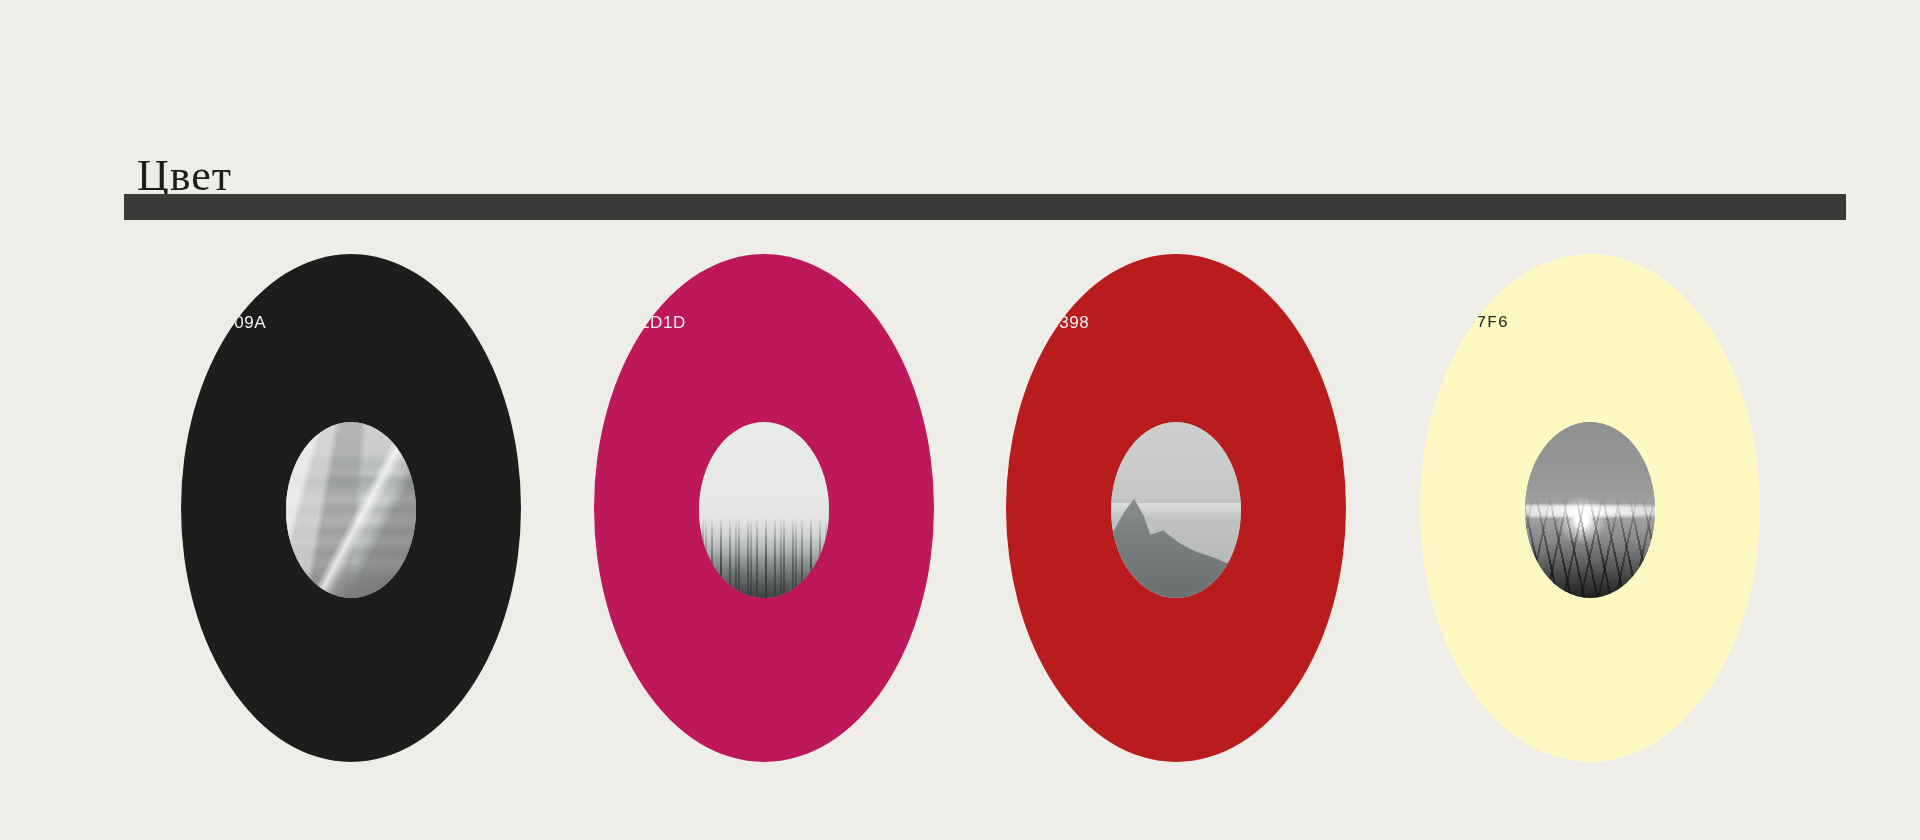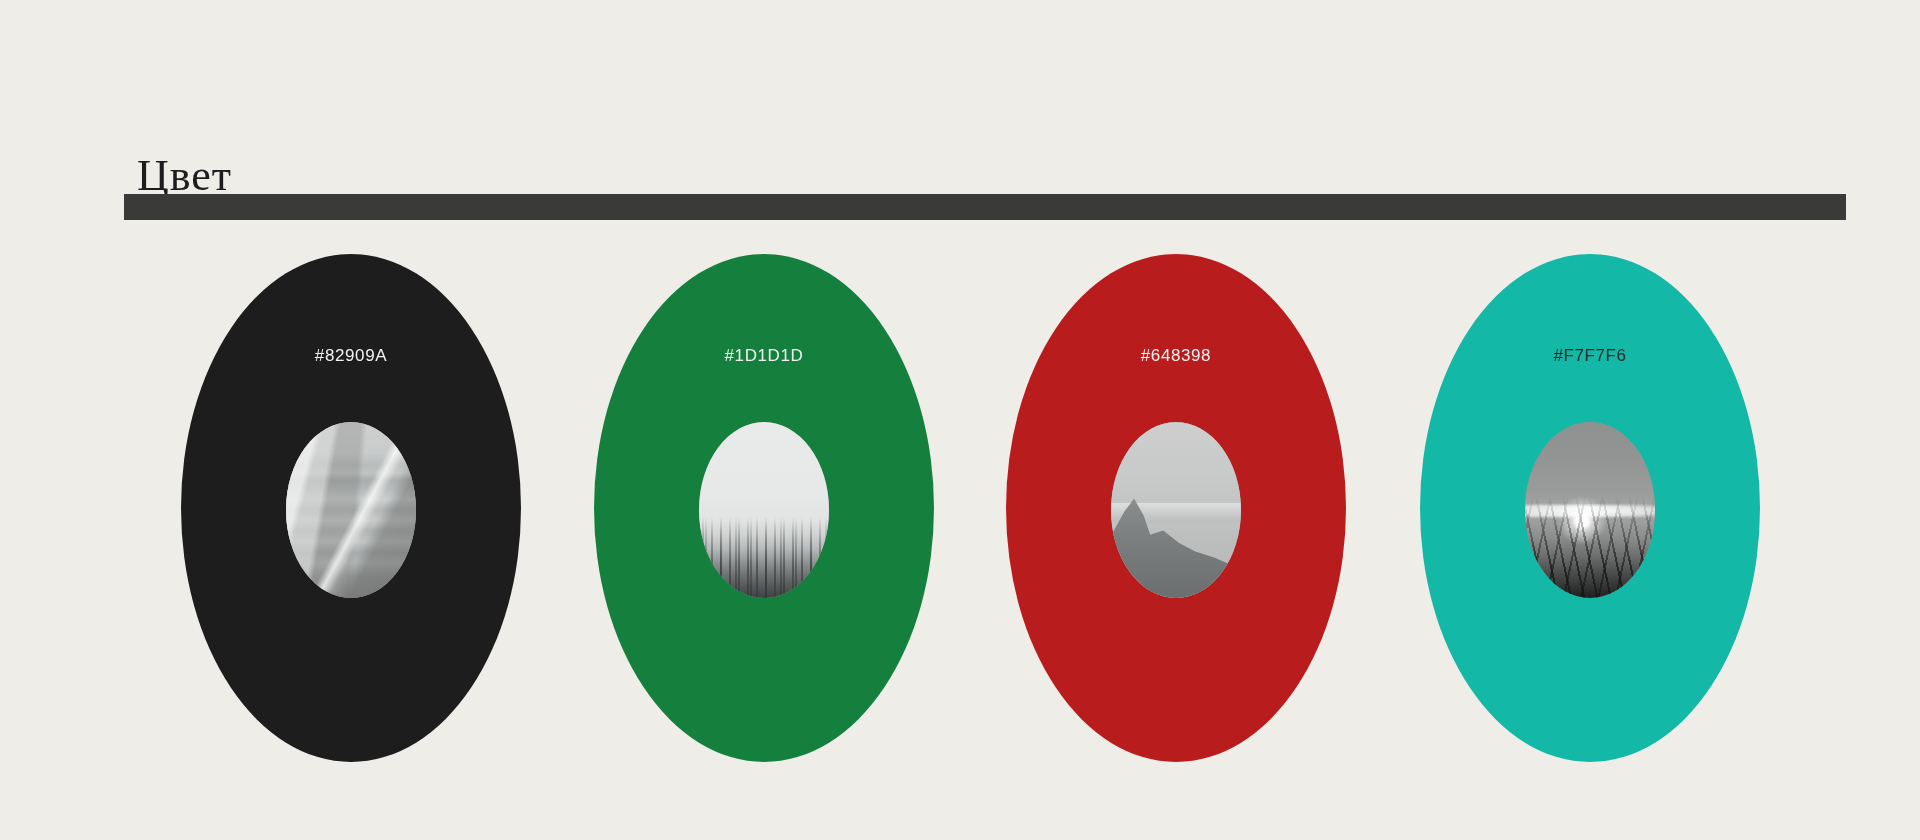--- a/index.html
+++ b/index.html
@@ -34,22 +34,22 @@
     border-radius:50% / 50%;
     overflow:hidden;
   }
   .swatch-1 { left:155px; }
   .swatch-2 { left:568px; }
   .swatch-3 { left:980px; }
   .swatch-4 { left:1394px; }
 
   .swatch-label {
     position:absolute; left:0; top:46px;
-    width:100%; text-align:center;
-    font-size:17px; font-weight:400; letter-spacing:0.6px;margin-top:33px;
+    width:100%; 
+    font-size:17px; font-weight:400; letter-spacing:0.6px;
   }
   .label-light { color:#F2F2F2; }
   .label-dark  { color:#2A2A2A; }
 
   
   .photo-oval {
     position:absolute; left:50%; top:168px;
     transform:translateX(-50%);
     width:130px; height:176px;
     border-radius:50% / 50%;
@@ -161,35 +161,35 @@
 
   <div class="swatch-row">
 
     <div class="swatch swatch-1" style="background:#1D1D1D;">
       <div class="swatch-label label-light">#82909A</div>
       <div class="photo-oval">
         <div class="photo-layer ph-beach"></div>
       </div>
     </div>
 
-    <div class="swatch swatch-2" style="background:#15803d;">
+    <div class="swatch swatch-2" style="background:#be185d;">
       <div class="swatch-label label-light">#1D1D1D</div>
       <div class="photo-oval">
         <div class="photo-layer ph-forest"></div>
       </div>
     </div>
 
     <div class="swatch swatch-3" style="background:#b91c1c;">
       <div class="swatch-label label-light">#648398</div>
       <div class="photo-oval">
         <div class="photo-layer ph-mountain"></div>
       </div>
     </div>
 
-    <div class="swatch swatch-4" style="background:#14b8a6;">
+    <div class="swatch swatch-4" style="background:#fef9c3;font-family:Liberation Mono, monospace;">
       <div class="swatch-label label-dark">#F7F7F6</div>
       <div class="photo-oval">
         <div class="photo-layer ph-sunset"></div>
       </div>
     </div>
 
   </div>
 </div>
 
 </body></html>

